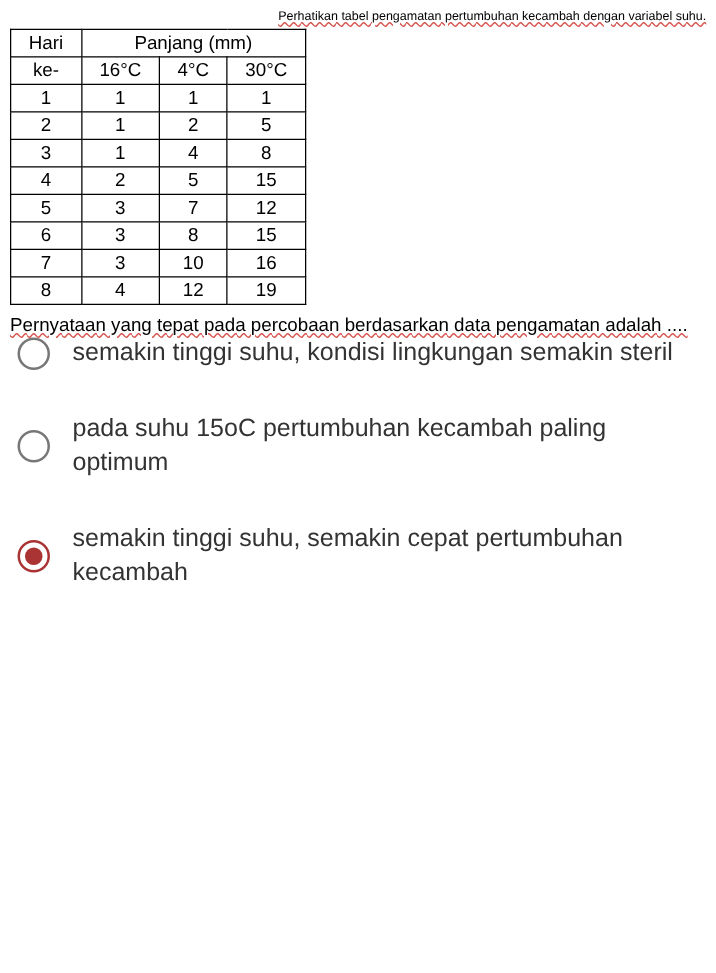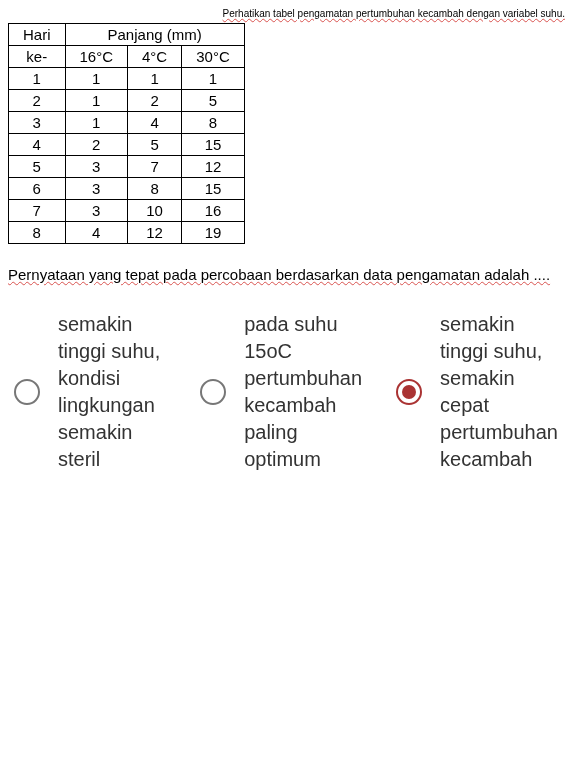--- a/index.html
+++ b/index.html
@@ -16,41 +16,40 @@
     font-size: 10px;
     margin-bottom: 4px;
     text-decoration: underline;
     text-decoration-color: #d9534f;
     text-decoration-style: wavy;
     text-decoration-thickness: 1px;
     text-align: right;
   }
   table {
     border-collapse: collapse;
-    margin-bottom: 22px;
+    margin-bottom: 8px;
     font-size: 15px;
   }
   th, td {
     border: 1px solid #000;
     padding: 0 14px;
     text-align: center;
     height: 22px;
     font-weight: normal;
   }
   .question {
     font-size: 15px;
-    margin-bottom: 28px;
     text-decoration: underline;
     text-decoration-color: #d9534f;
     text-decoration-style: wavy;
     text-decoration-thickness: 1px;
   }
   .options {
     display: flex;
-    flex-direction: row;
+    flex-direction: column;
     gap: 34px;
     padding-left: 6px;
   }
   .option {
     display: flex;
     align-items: center;
     gap: 18px;
   }
   .radio {
     width: 26px;

